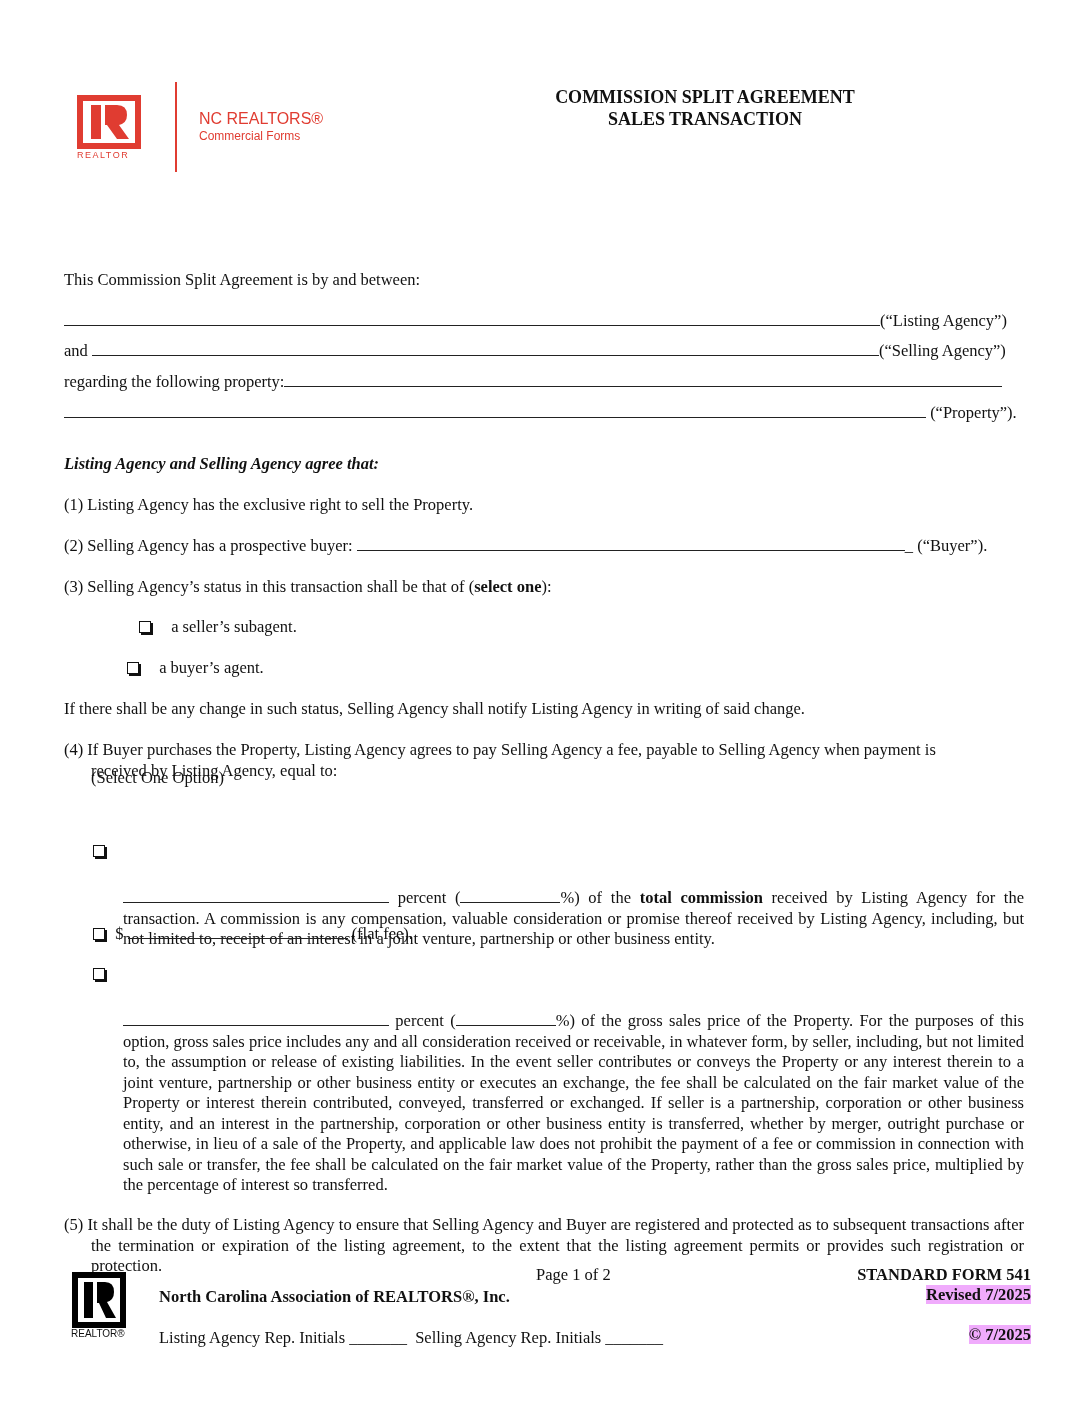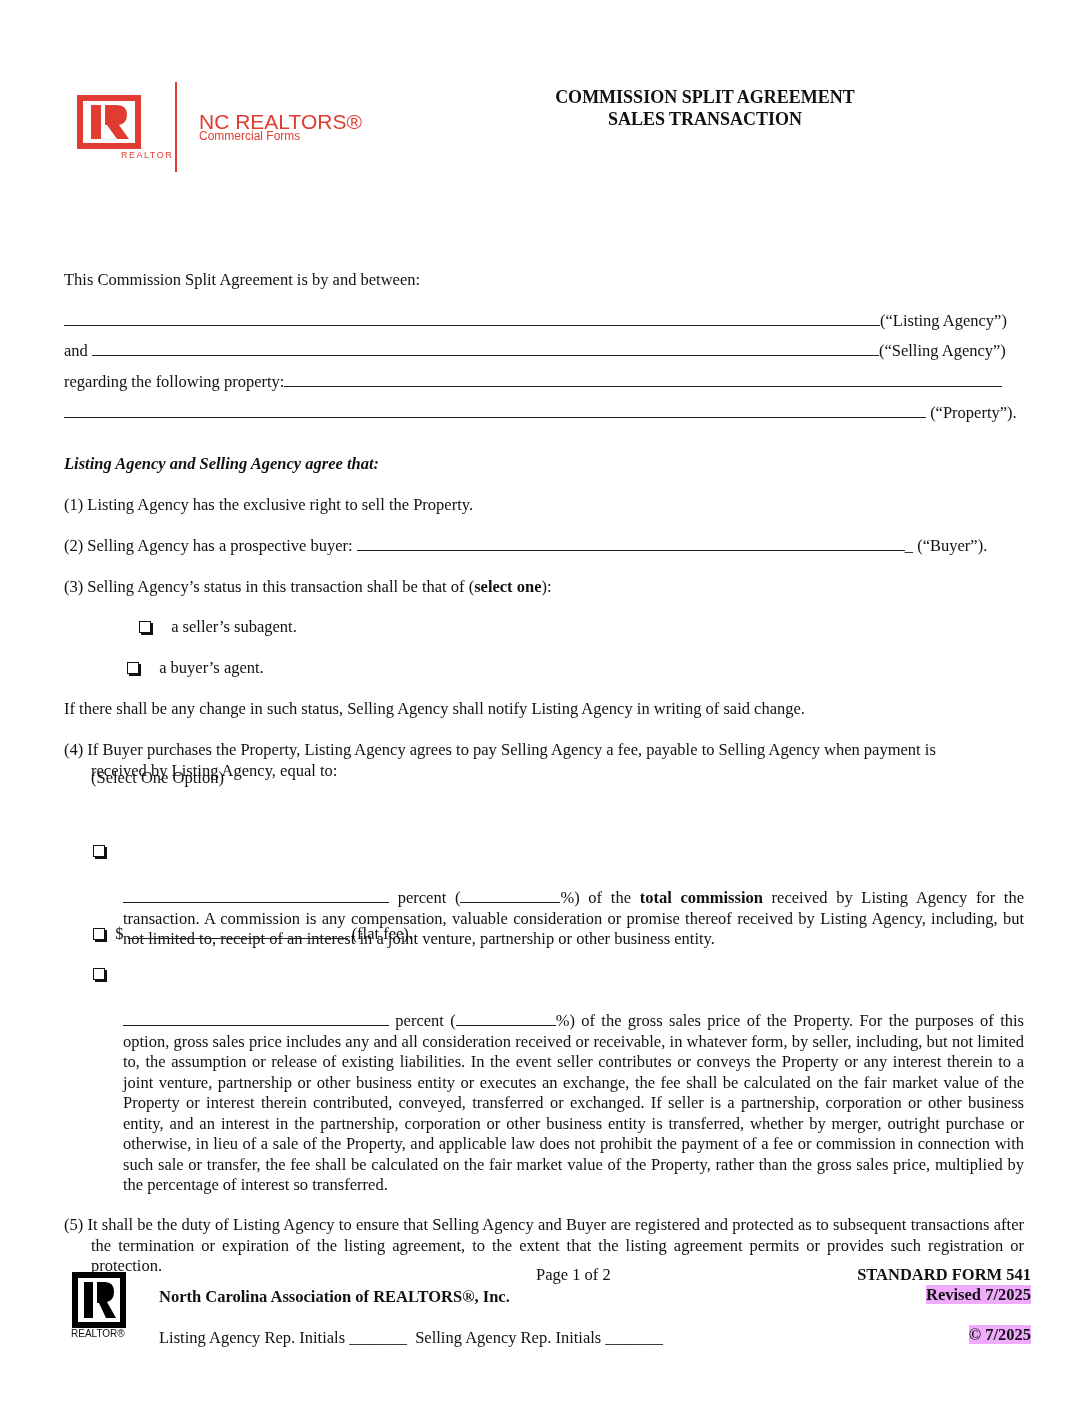--- a/index.html
+++ b/index.html
@@ -1,23 +1,23 @@
 <!DOCTYPE html>
 <html><head>
 <meta charset="utf-8">
 <style>
   html, body { margin: 0; padding: 0; background: #ffffff; }
   body { width: 1088px; height: 1408px; position: relative; font-family: "Liberation Serif", serif; color: #111; font-size: 16.5px; overflow: hidden; }
   .abs { position: absolute; }
   
   .logo-box { left: 77px; top: 95px; width: 64px; height: 54px; background: #e03c31; }
   .logo-r { left: 0; top: 0; width: 64px; height: 54px; }
-  .logo-realtor { left: 77px; top: 150px; width: 68px; font-family: "Liberation Sans", sans-serif; font-size: 9px; color: #e03c31; letter-spacing: 1.5px; margin-left: 44px; }
+  .logo-realtor { left: 77px; top: 150px; width: 68px; font-family: "Liberation Sans", sans-serif; font-size: 9px; color: #e03c31; letter-spacing: 1.5px; }
   .logo-divider { left: 175px; top: 82px; width: 2px; height: 90px; background: #e03c31; }
-  .brand-line1 { left: 199px; top: 110px; font-family: "Liberation Sans", sans-serif; font-size: 21px; color: #e03c31; }
+  .brand-line1 { left: 199px; top: 110px; font-family: "Liberation Sans", sans-serif; font-size: 16px; color: #e03c31; }
   .brand-line2 { left: 199px; top: 129px; font-family: "Liberation Sans", sans-serif; font-size: 12px; color: #e03c31; }
   .title { left: 460px; width: 490px; text-align: center; font-weight: bold; font-size: 18px; }
   .line { left: 64px; white-space: nowrap; }
   .just { text-align: justify; margin-top: 46px; }
   .blank { display: inline-block; border-bottom: 1px solid #222; height: 14px; vertical-align: baseline; }
   .cb { display: inline-block; width: 10px; height: 10px; border: 1.5px solid #111; box-shadow: 2px 2px 0 #111; vertical-align: middle; margin-top: -3px; }
   .hl { background: #f0abfc; }
   .foot-logo { left: 72px; top: 1272px; width: 54px; height: 56px; background: #000; }
   .foot-realtor { left: 71px; top: 1328px; font-family: "Liberation Sans", sans-serif; font-size: 10px; }
 </style>

